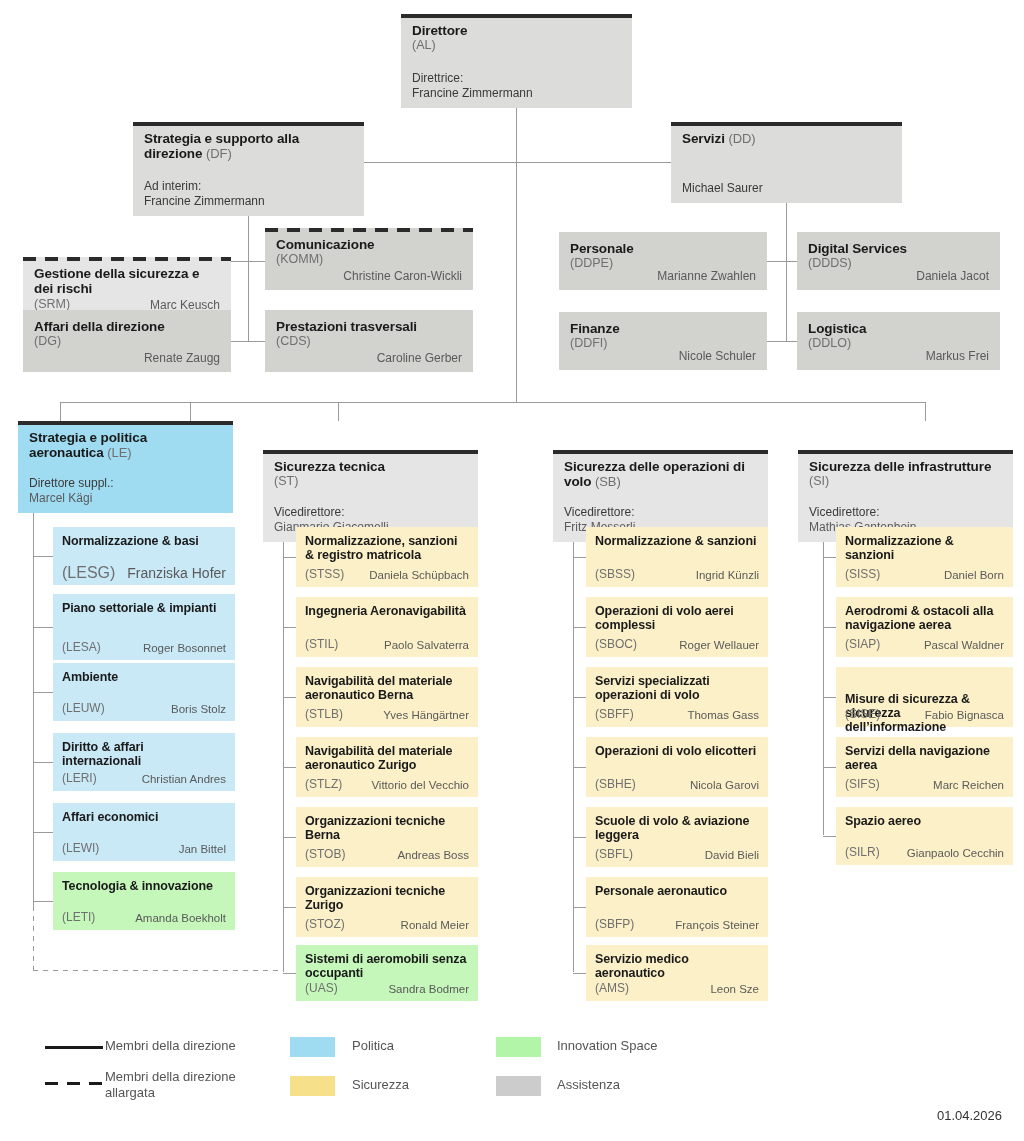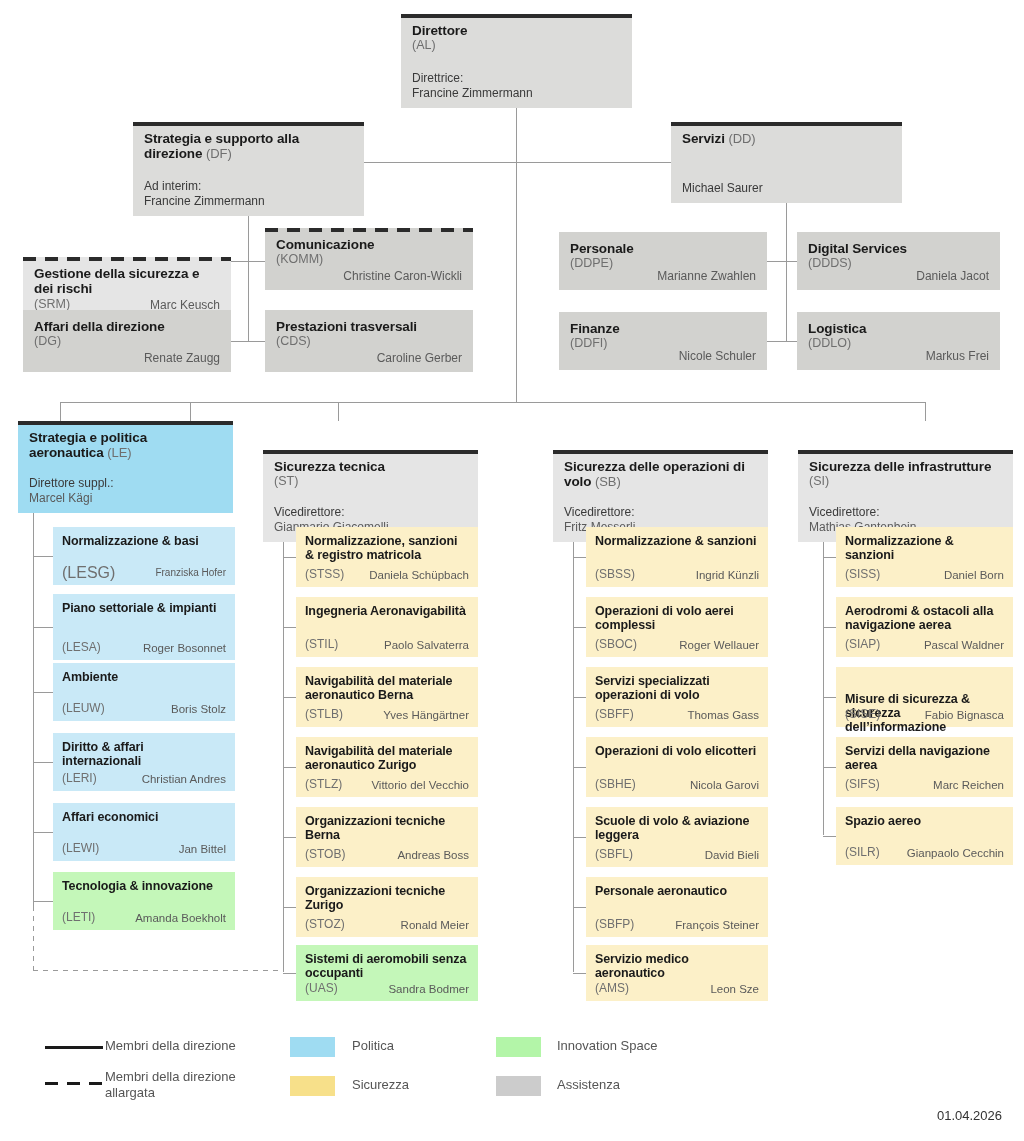--- a/index.html
+++ b/index.html
@@ -242,21 +242,21 @@
     </div>
   </div>
 
   <div id="units-layer">
       <div class="ln lnh" style="left: 33px; top: 556px; width: 20px;"></div>
       <div class="box t-blue-l" style="left: 53px; top: 527px; width: 182px; height: 58px;">
         <div class="inner" style="padding: 7px 9px 6px;">
           <div class="ttl" style="font-size: 12.5px; line-height: 14px;">Normalizzazione &amp; basi</div>
           <div class="coderow" style="left: 9px; right: 9px; bottom: 5px;">
             <div class="code" style="font-size: 16px;">(LESG)</div>
-            <div class="person" style="font-size: 10px; text-align: right;">Franziska Hofer</div>
+            <div class="person" style="font-size: 14px; text-align: right;">Franziska Hofer</div>
           </div>
         </div>
       </div>
       <div class="ln lnh" style="left: 33px; top: 627px; width: 20px;"></div>
       <div class="box t-blue-l" style="left: 53px; top: 594px; width: 182px; height: 66px;">
         <div class="inner" style="padding: 7px 9px 6px;">
           <div class="ttl" style="font-size: 12.5px; line-height: 14px;">Piano settoriale &amp; impianti</div>
           <div class="coderow" style="left: 9px; right: 9px; bottom: 5px;">
             <div class="code" style="font-size: 12px;">(LESA)</div>
             <div class="person" style="font-size: 11.5px;">Roger Bosonnet</div>

